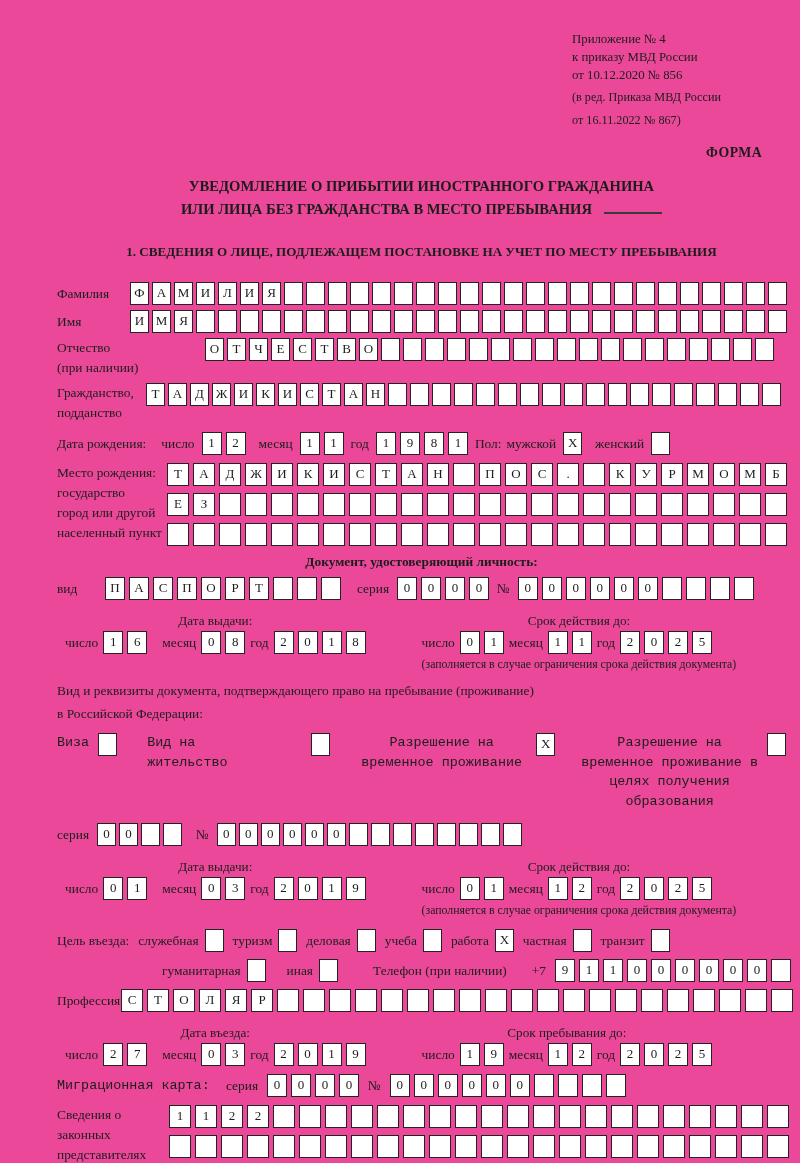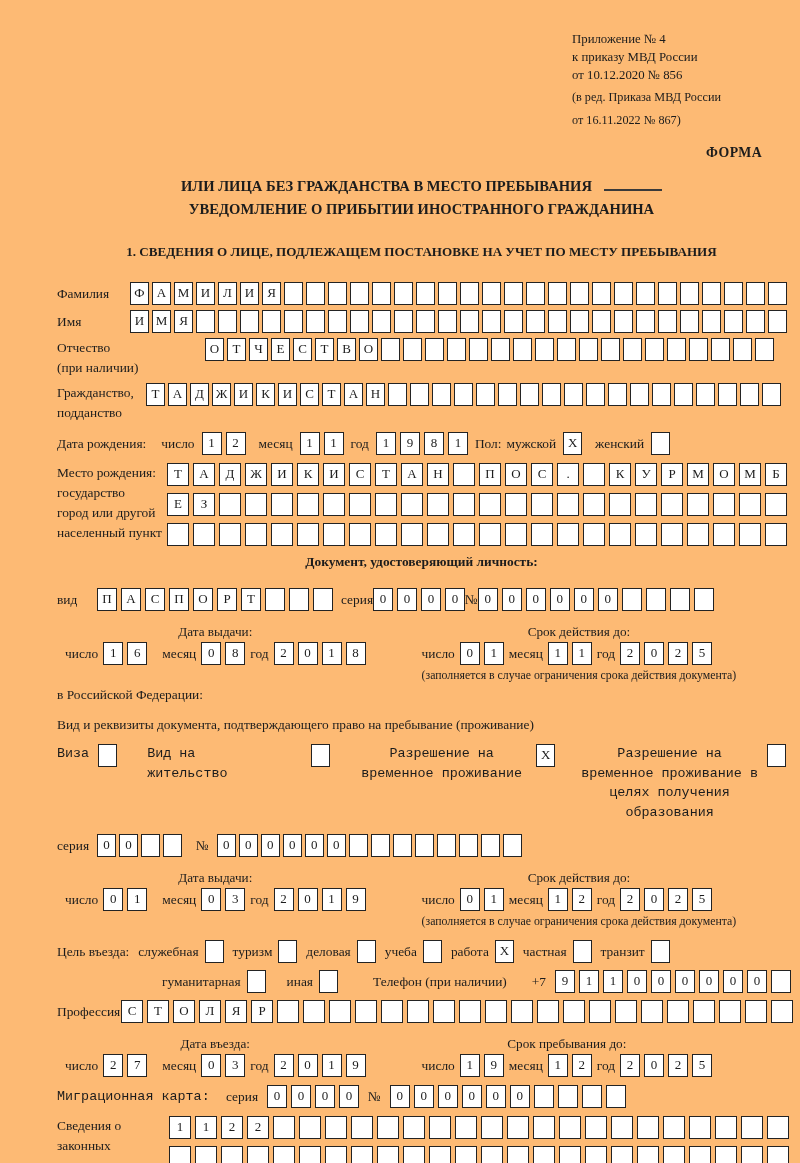--- a/index.html
+++ b/index.html
@@ -1,18 +1,18 @@
 <!DOCTYPE html>
 <html><head>
 <meta charset="utf-8">
 <style>
   html,body{margin:0;padding:0;background:#f3f3f3;}
   body{width:800px;height:1163px;overflow:hidden;
        font-family:"Liberation Serif","DejaVu Serif",serif;color:#1c1c1c;}
-  .page{width:800px;height:1163px;background:#fdba74;box-sizing:border-box;
+  .page{width:800px;height:1163px;background:#ec4899;box-sizing:border-box;
         padding:30px 14px 0 57px;}
   
   .hdr{width:196px;margin-left:auto;margin-right:18px;font-size:12.8px;line-height:1.42;}
   .hdr .sub{margin-top:5px;font-size:12.2px;}
   .forma{text-align:right;font-weight:bold;font-size:13.8px;margin:16px 24px 0 0;letter-spacing:.4px;}
   
   .title{text-align:center;font-weight:bold;font-size:14.6px;line-height:1.55;margin-top:14px;}
   .uline{display:inline-block;width:58px;border-bottom:2.2px solid #3a3a3a;height:12px;margin-left:12px;}
   .sec{font-weight:bold;text-align:center;font-size:13.1px;margin-top:24px;}
   
@@ -53,22 +53,22 @@
   <div class="hdr">
     <div>Приложение № 4</div>
     <div>к приказу МВД России</div>
     <div>от 10.12.2020 № 856</div>
     <div class="sub">(в ред. Приказа МВД России</div>
     <div class="sub">от 16.11.2022 № 867)</div>
   </div>
   <div class="forma">ФОРМА</div>
 
   <div class="title">
+    <div>УВЕДОМЛЕНИЕ О ПРИБЫТИИ ИНОСТРАННОГО ГРАЖДАНИНА</div>
     <div><span>ИЛИ ЛИЦА БЕЗ ГРАЖДАНСТВА В МЕСТО ПРЕБЫВАНИЯ</span><span class="uline"></span></div>
-    <div>УВЕДОМЛЕНИЕ О ПРИБЫТИИ ИНОСТРАННОГО ГРАЖДАНИНА</div>
   </div>
 
   <div class="sec">1. СВЕДЕНИЯ О ЛИЦЕ, ПОДЛЕЖАЩЕМ ПОСТАНОВКЕ НА УЧЕТ ПО МЕСТУ ПРЕБЫВАНИЯ</div>
 
   <div class="row" style="margin-top:22px;">
     <span class="lbl" style="width:73px;">Фамилия</span>
     <span class="cells sm">
         <span class="cell">Ф</span>
         <span class="cell">А</span>
         <span class="cell">М</span>
@@ -321,21 +321,21 @@
           <span class="cell"></span>
           <span class="cell"></span>
           <span class="cell"></span>
           <span class="cell"></span>
         </div>
     </span>
   </div>
 
   <div class="sec" style="margin-top:4px;font-size:13.4px;">Документ, удостоверяющий личность:</div>
 
-  <div class="row" style="align-items:center;margin-top:18px;">
+  <div class="row" style="align-items:center;gap:8px;margin-top:7px;">
     <span class="lbl" style="width:40px;">вид</span>
     <span class="cells">
         <span class="cell">П</span>
         <span class="cell">А</span>
         <span class="cell">С</span>
         <span class="cell">П</span>
         <span class="cell">О</span>
         <span class="cell">Р</span>
         <span class="cell">Т</span>
         <span class="cell"></span>
@@ -405,22 +405,22 @@
             <span class="cell">2</span>
             <span class="cell">0</span>
             <span class="cell">2</span>
             <span class="cell">5</span>
           </span>
       </div>
       <div class="dnote">(заполняется в случае ограничения срока действия документа)</div>
     </div>
   </div>
 
+  <div class="lbl" style="margin-top:7px;">Вид и реквизиты документа, подтверждающего право на пребывание (проживание)</div>
   <div class="lbl">в Российской Федерации:</div>
-  <div class="lbl" style="margin-top:7px;">Вид и реквизиты документа, подтверждающего право на пребывание (проживание)</div>
 
   <div class="opts">
     <div class="opt">
       <span class="olabel">Виза</span>
       <span class="chk"></span>
     </div>
     <div class="opt" style="margin-left:30px;gap:32px;">
       <span class="olabel">Вид на жительство</span>
       <span class="chk"></span>
     </div>

